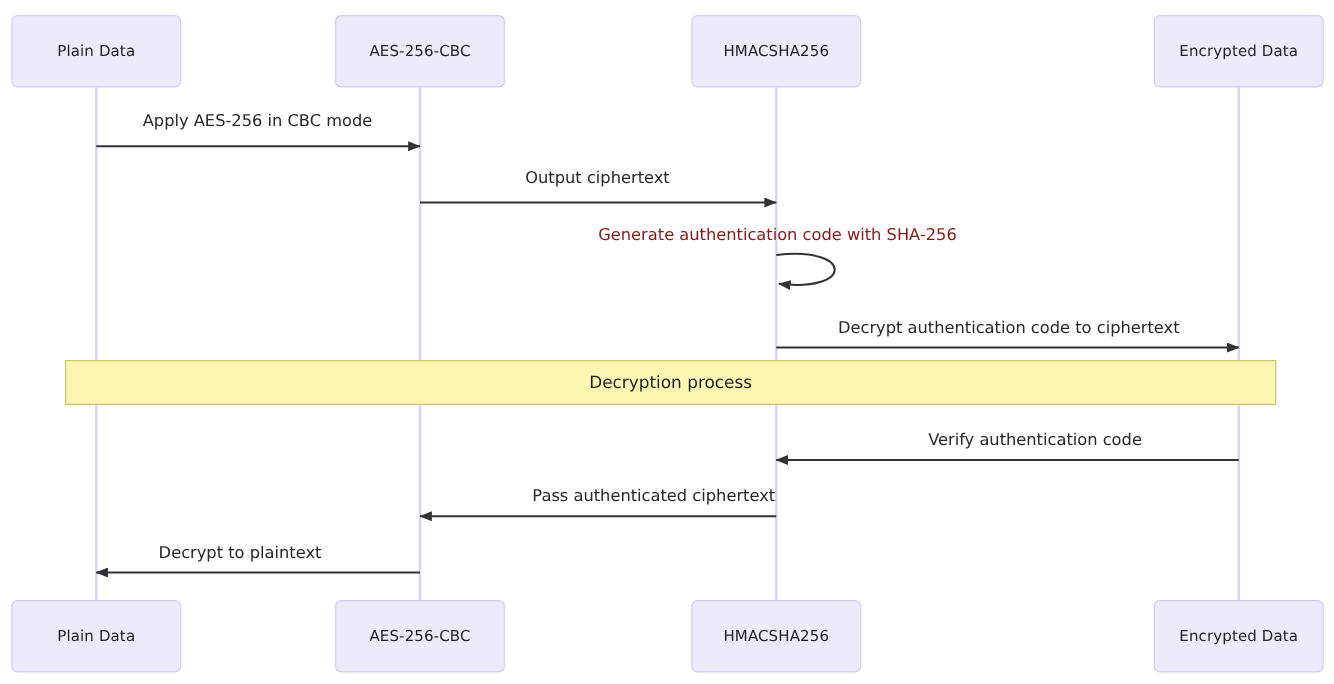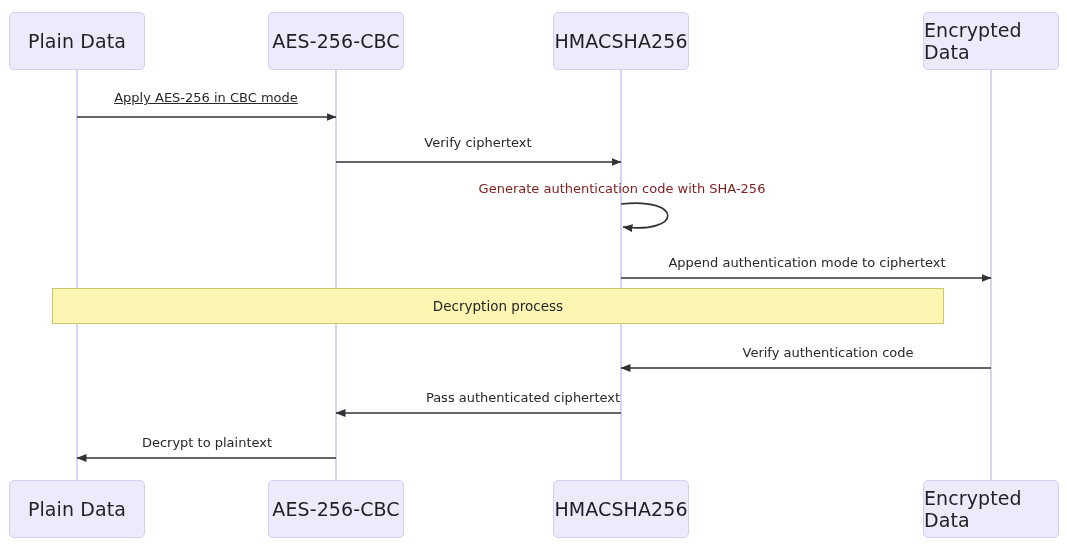--- a/index.html
+++ b/index.html
@@ -12,21 +12,21 @@
   #diagram{position:relative;width:1067px;height:547px;}
   svg.layer{position:absolute;left:0;top:0;width:1067px;height:547px;}
 
   .actor-box{
     position:absolute;
     box-sizing:border-box;
     background:#ECEAFB;
     border:1px solid #D6CDF3;
     border-radius:5px;
     display:flex;align-items:center;justify-content:center;
-    font-size:19px;
+    font-size:12px;
     color:#1f2024;
     letter-spacing:.1px;
   }
   .note-banner{
     position:absolute;
     box-sizing:border-box;
     background:#FDF6B2;
     border:1px solid #C9C96B;
     display:flex;align-items:center;justify-content:center;
     font-size:13.5px;
@@ -91,26 +91,26 @@
         <span>AES-256-CBC</span>
       </div>
       <div class="actor-box" style="left: 553px; top: 480px; width: 136px; height: 58px; background: rgb(236, 234, 251); border-color: rgb(214, 205, 243);">
         <span>HMACSHA256</span>
       </div>
       <div class="actor-box" style="left: 923px; top: 480px; width: 136px; height: 58px; background: rgb(236, 234, 251); border-color: rgb(214, 205, 243);">
         <span>Encrypted Data</span>
       </div>
     </div>
 
-  <div class="note-banner" id="note-banner" style="left: 52px; top: 288px; width: 892px; height: 36px; background: rgb(253, 246, 178); border-color: rgb(201, 201, 107); text-align: center;">
+  <div class="note-banner" id="note-banner" style="left: 52px; top: 288px; width: 969px; height: 36px; background: rgb(253, 246, 178); border-color: rgb(201, 201, 107); text-align: center;">
     <span>Decryption process</span>
   </div>
 
   <div id="msg-labels">
-      <div class="msg-label" style="left: 206px; top: 90px; color: rgb(38, 40, 44); text-decoration: underline;">Apply AES-256 in CBC mode</div>
-      <div class="msg-label" style="left: 478px; top: 135px; color: rgb(38, 40, 44);">Verify ciphertext</div>
+      <div class="msg-label" style="left: 206px; top: 90px; color: rgb(38, 40, 44);">Apply AES-256 in CBC mode</div>
+      <div class="msg-label" style="left: 478px; top: 135px; color: rgb(38, 40, 44);">Output ciphertext</div>
       <div class="msg-label" style="left: 622px; top: 181px; color: #7f1d1d;">Generate authentication code with SHA-256</div>
-      <div class="msg-label" style="left: 807px; top: 255px; color: rgb(38, 40, 44);">Append authentication mode to ciphertext</div>
+      <div class="msg-label" style="left: 807px; top: 255px; color: rgb(38, 40, 44);">Decrypt authentication code to ciphertext</div>
       <div class="msg-label" style="left: 807px; top: 345px; color: rgb(38, 40, 44); margin-left: 21px;">Verify authentication code</div>
       <div class="msg-label" style="left: 479px; top: 390px; color: rgb(38, 40, 44); margin-left: 44px;">Pass authenticated ciphertext</div>
-      <div class="msg-label" style="left: 207px; top: 435px; color: rgb(38, 40, 44);">Decrypt to plaintext</div>
+      <div class="msg-label" style="left: 192px; top: 435px; color: rgb(38, 40, 44);">Decrypt to plaintext</div>
     </div>
 </div>
 
 </body></html>

